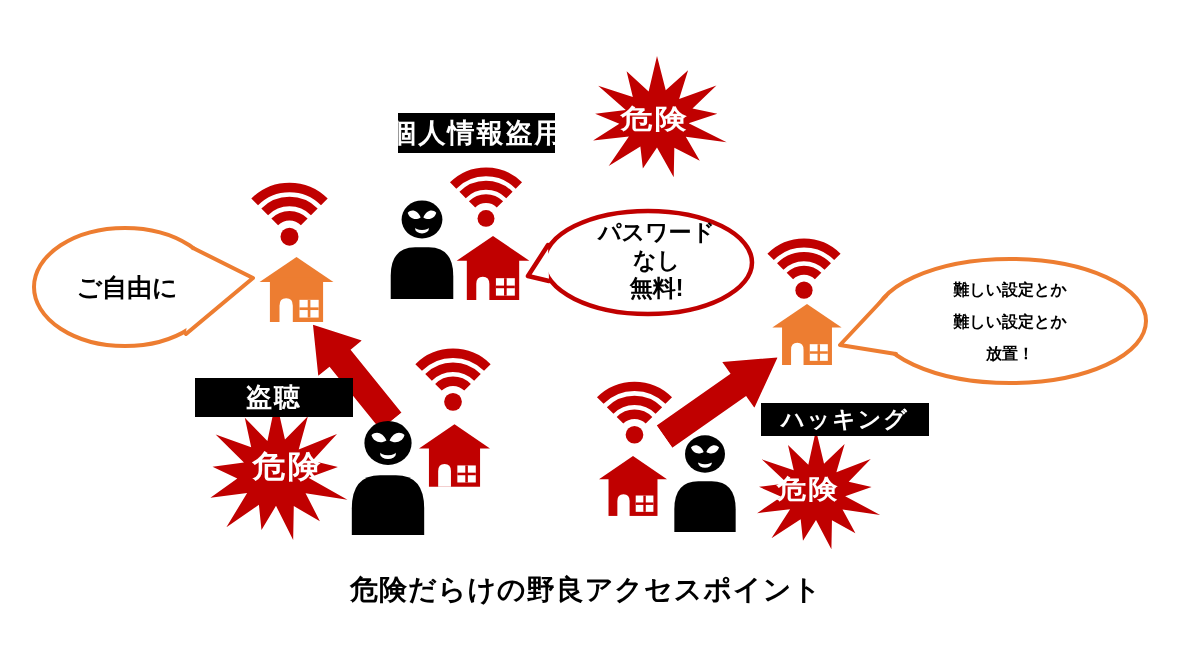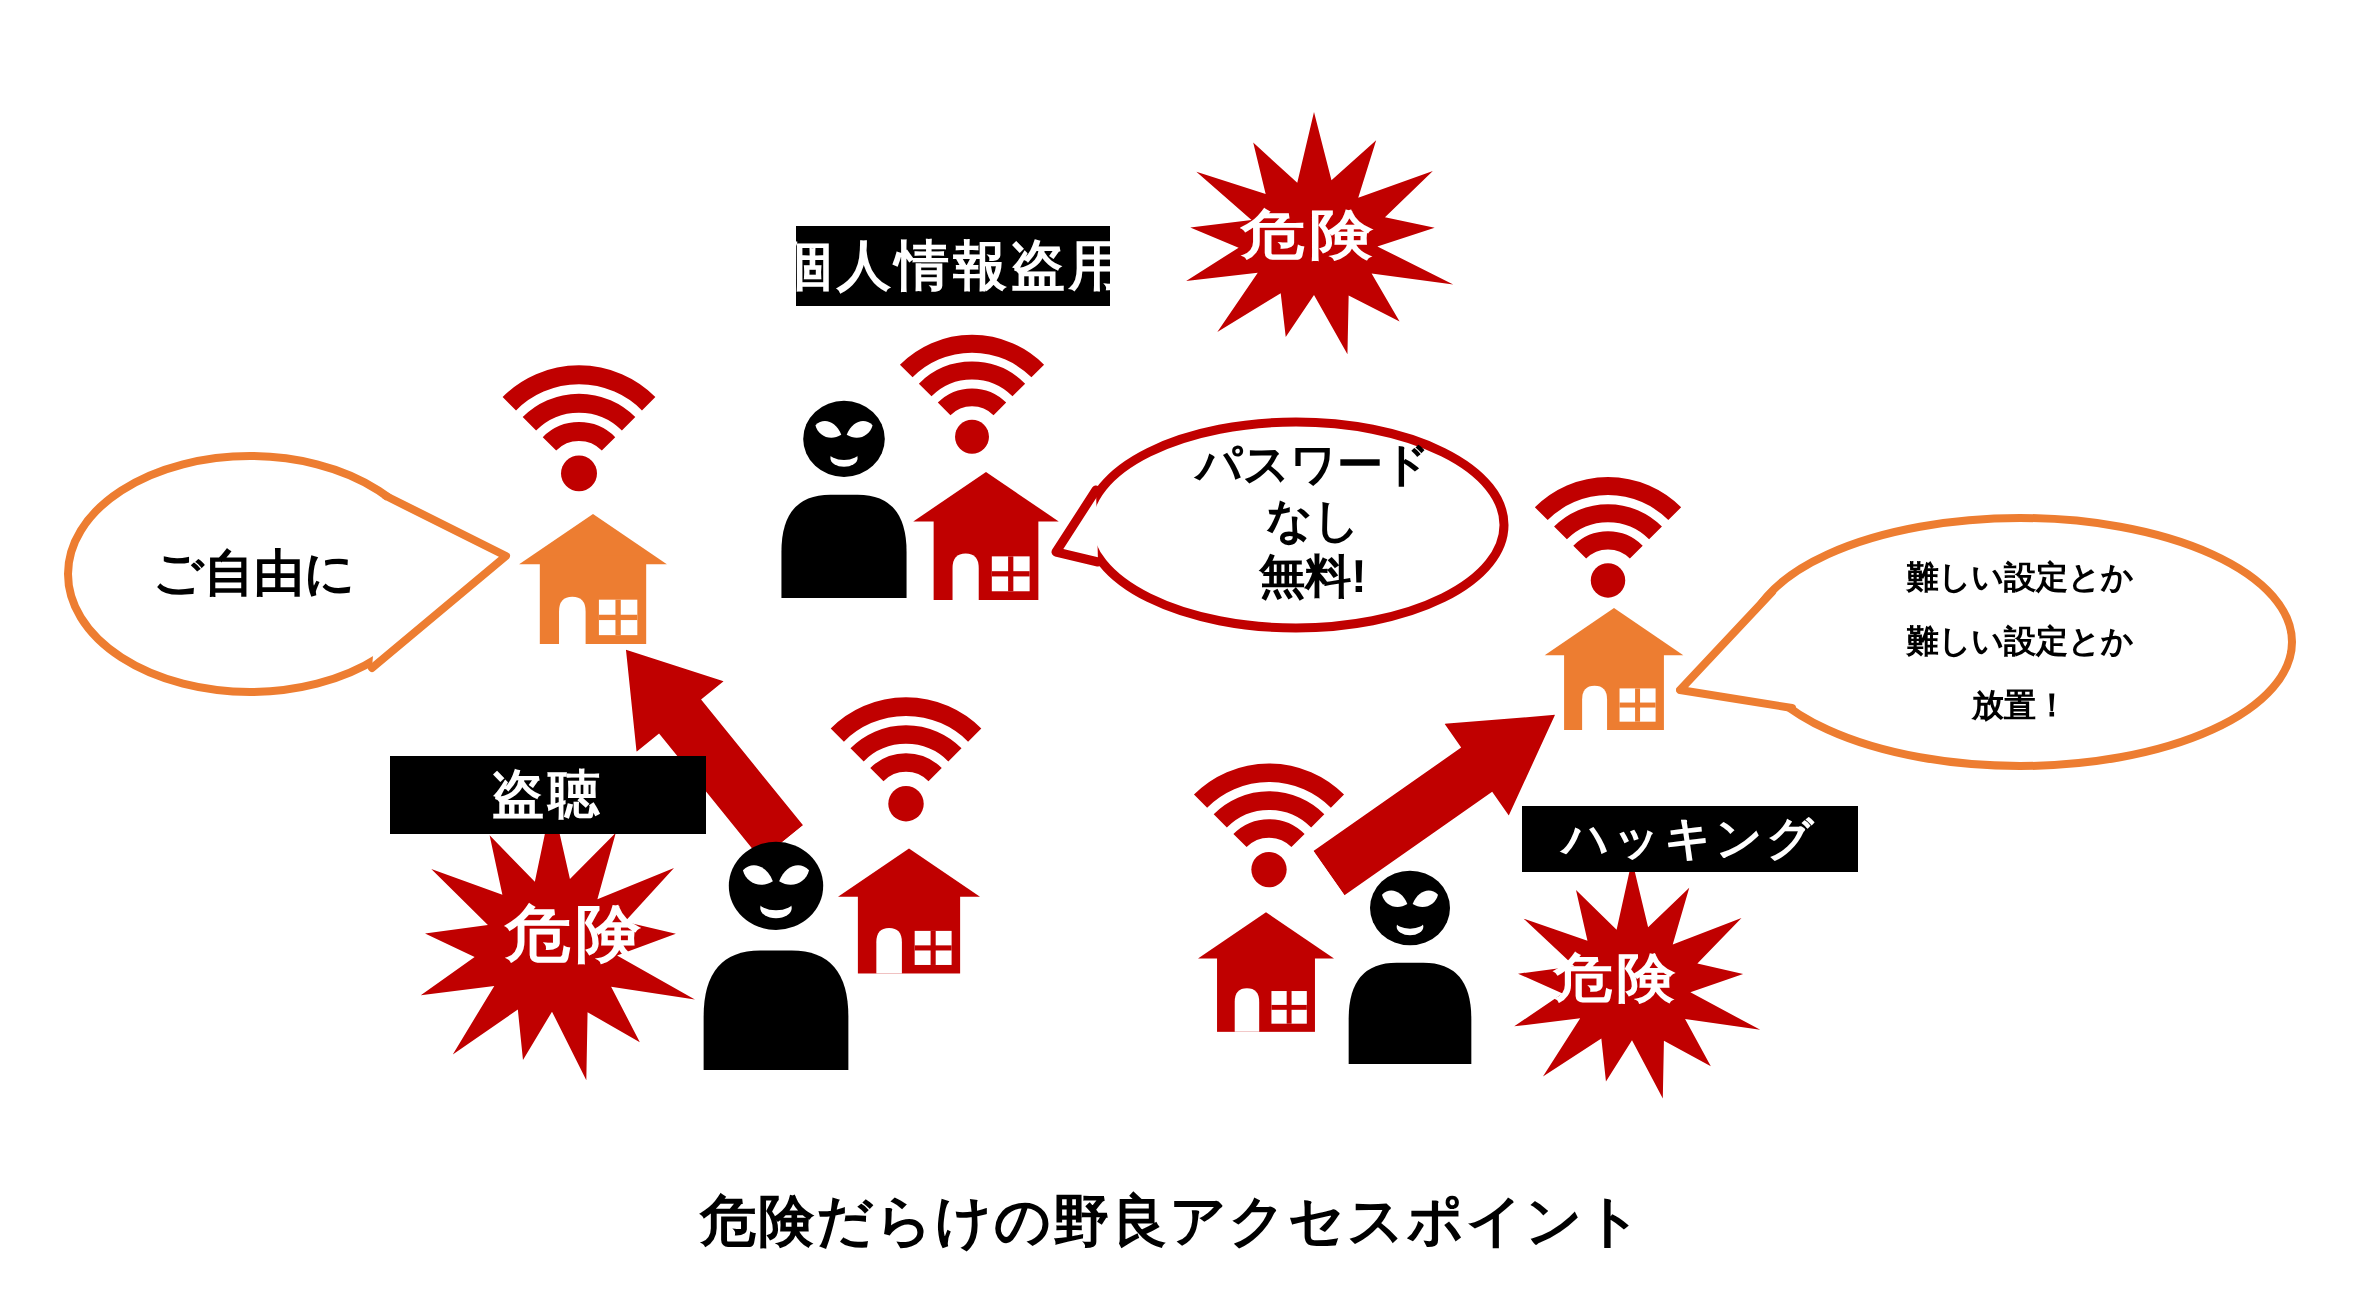--- a/index.html
+++ b/index.html
@@ -49,21 +49,21 @@
     font-weight:bold;
     color:var(--black);
   }
   .bubble-text .bl{display:block;white-space:nowrap;}
   .bt-left{left:47px;top:252px;width:160px;height:70px;font-size:25px;line-height:33px;}
   .bt-center{left:574px;top:216px;width:165px;height:88px;font-size:23px;line-height:28px;}
   .bt-right{left:905px;top:272px;width:210px;height:100px;font-size:16px;line-height:32px;}
 
   .caption{
     position:absolute;
-    left:336px;top:592px;width:500px;
+    left:336px;top:571px;width:500px;
     text-align:center;
     font-size:28px;
     font-weight:bold;
     color:var(--black);
     letter-spacing:1px;
     white-space:nowrap;
   }
   .burst-label{
     font-weight:bold;
     letter-spacing:3px;

